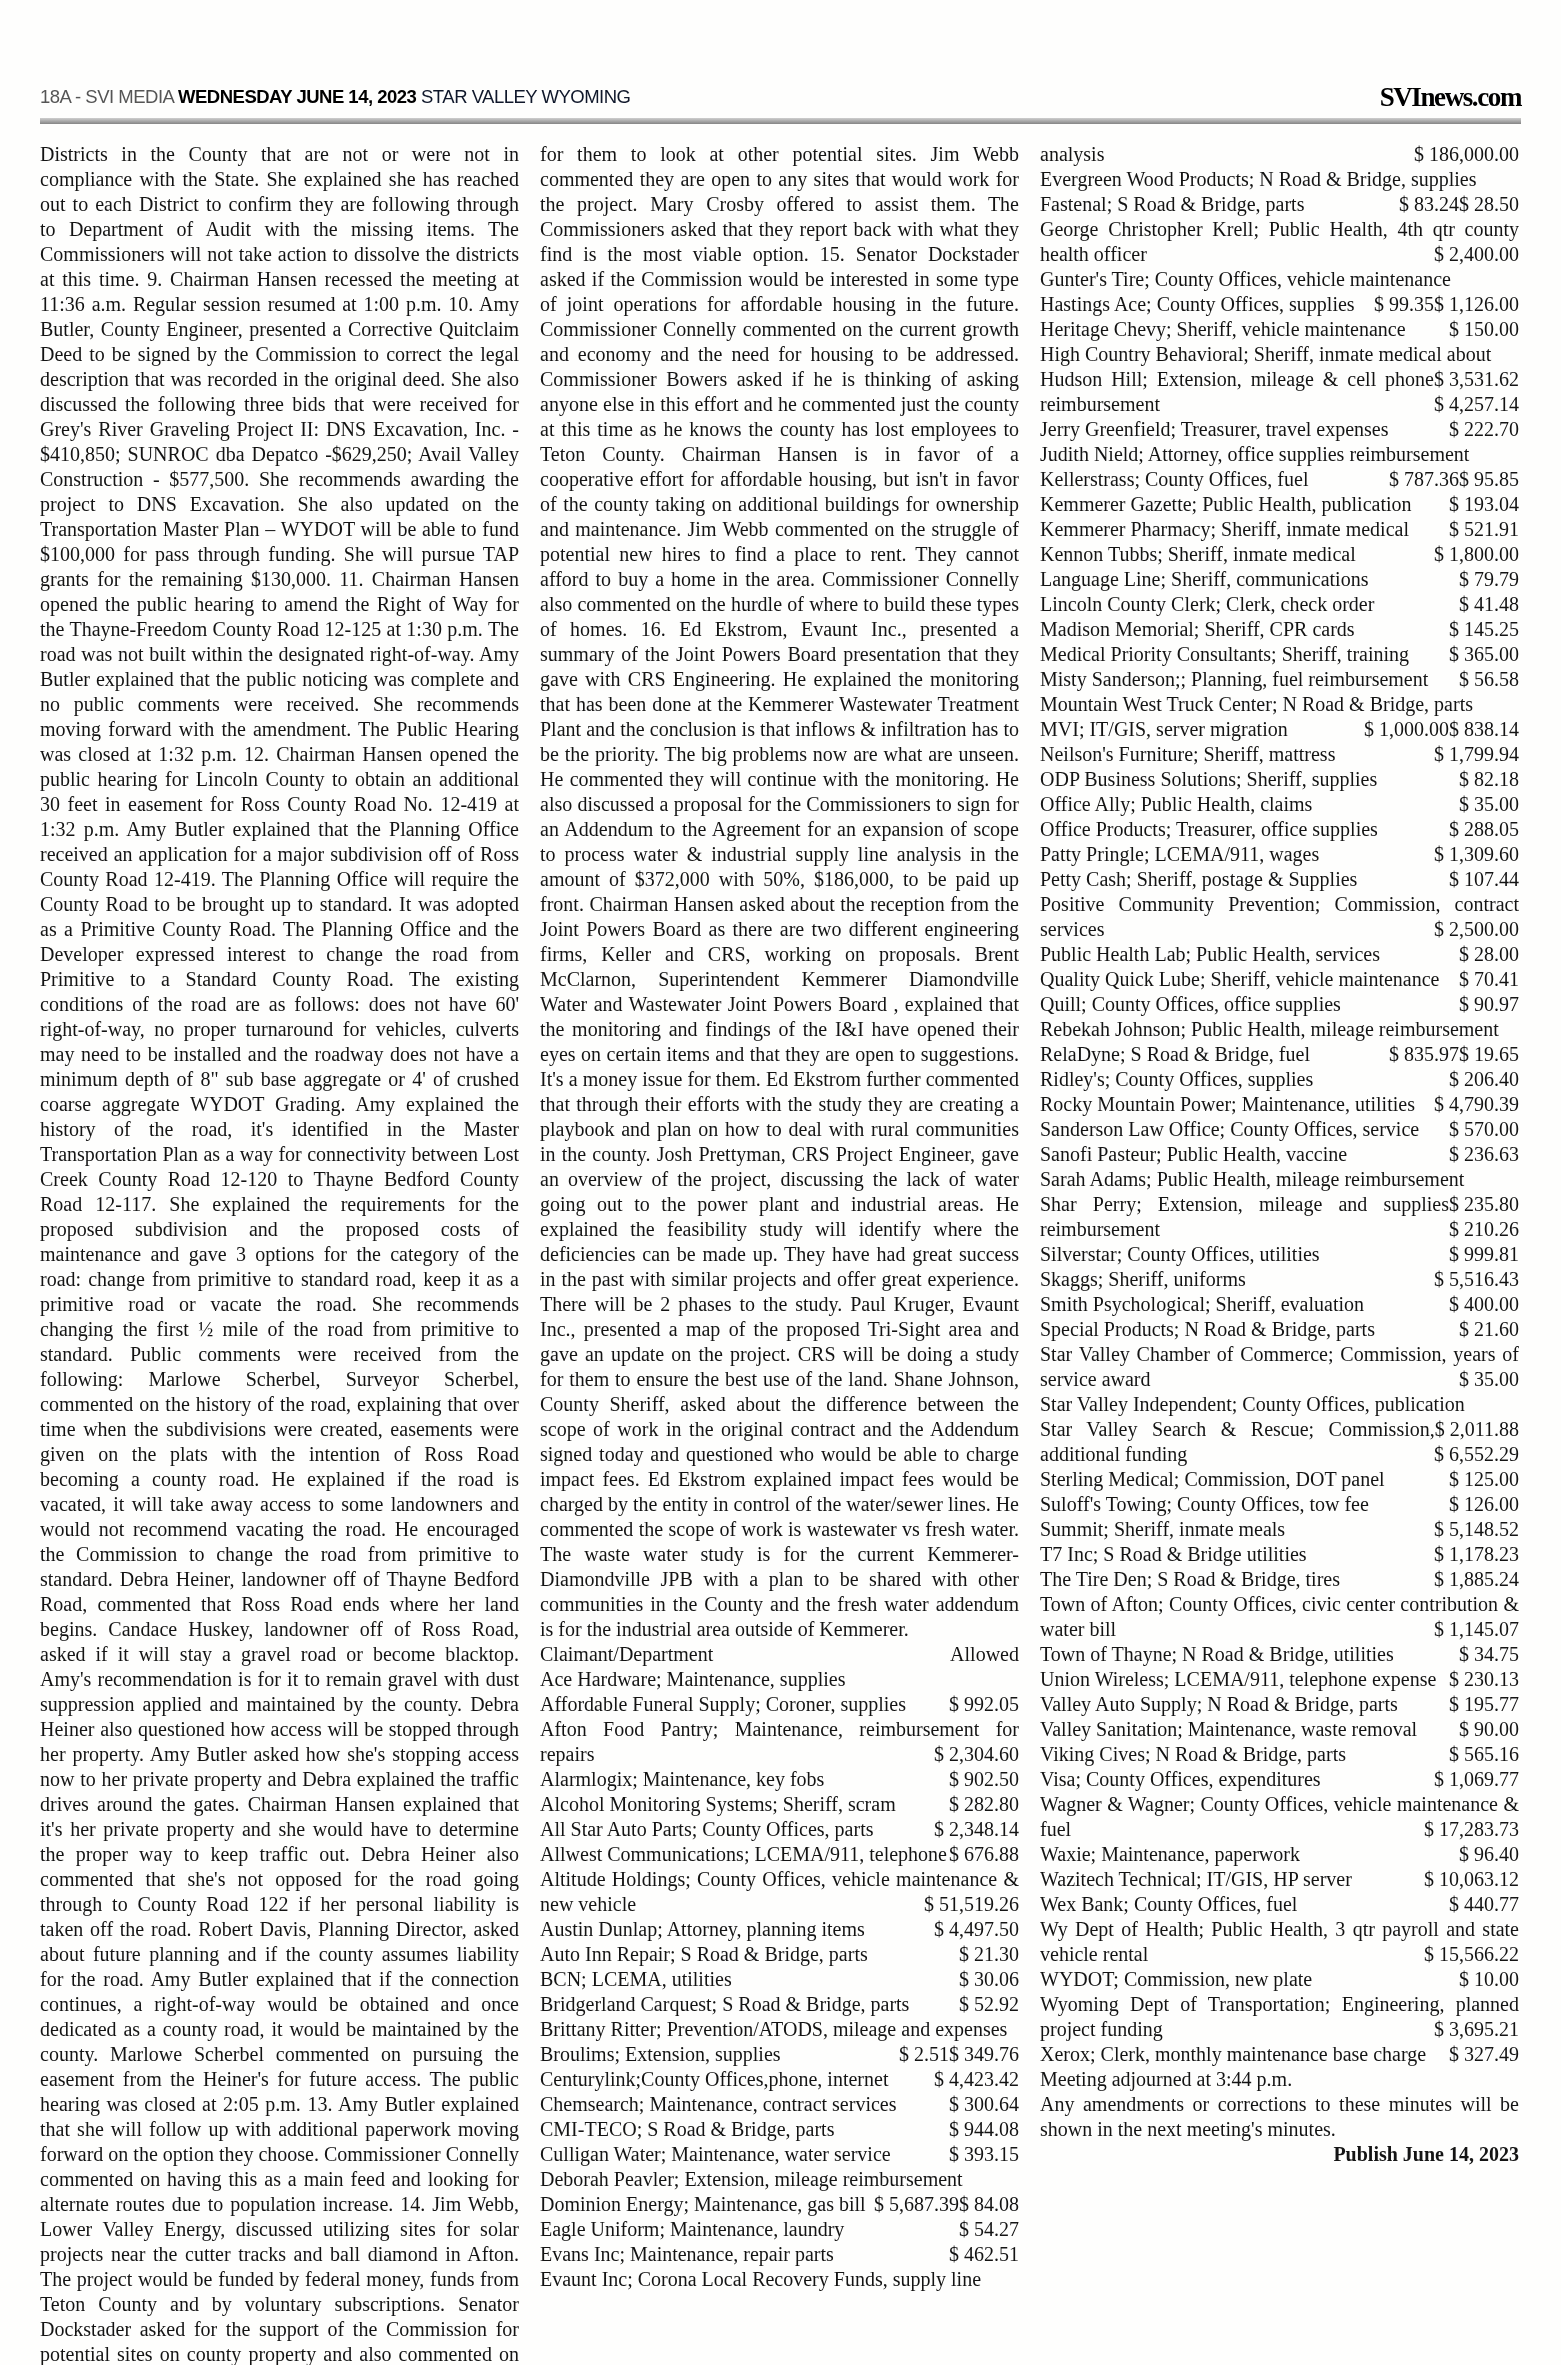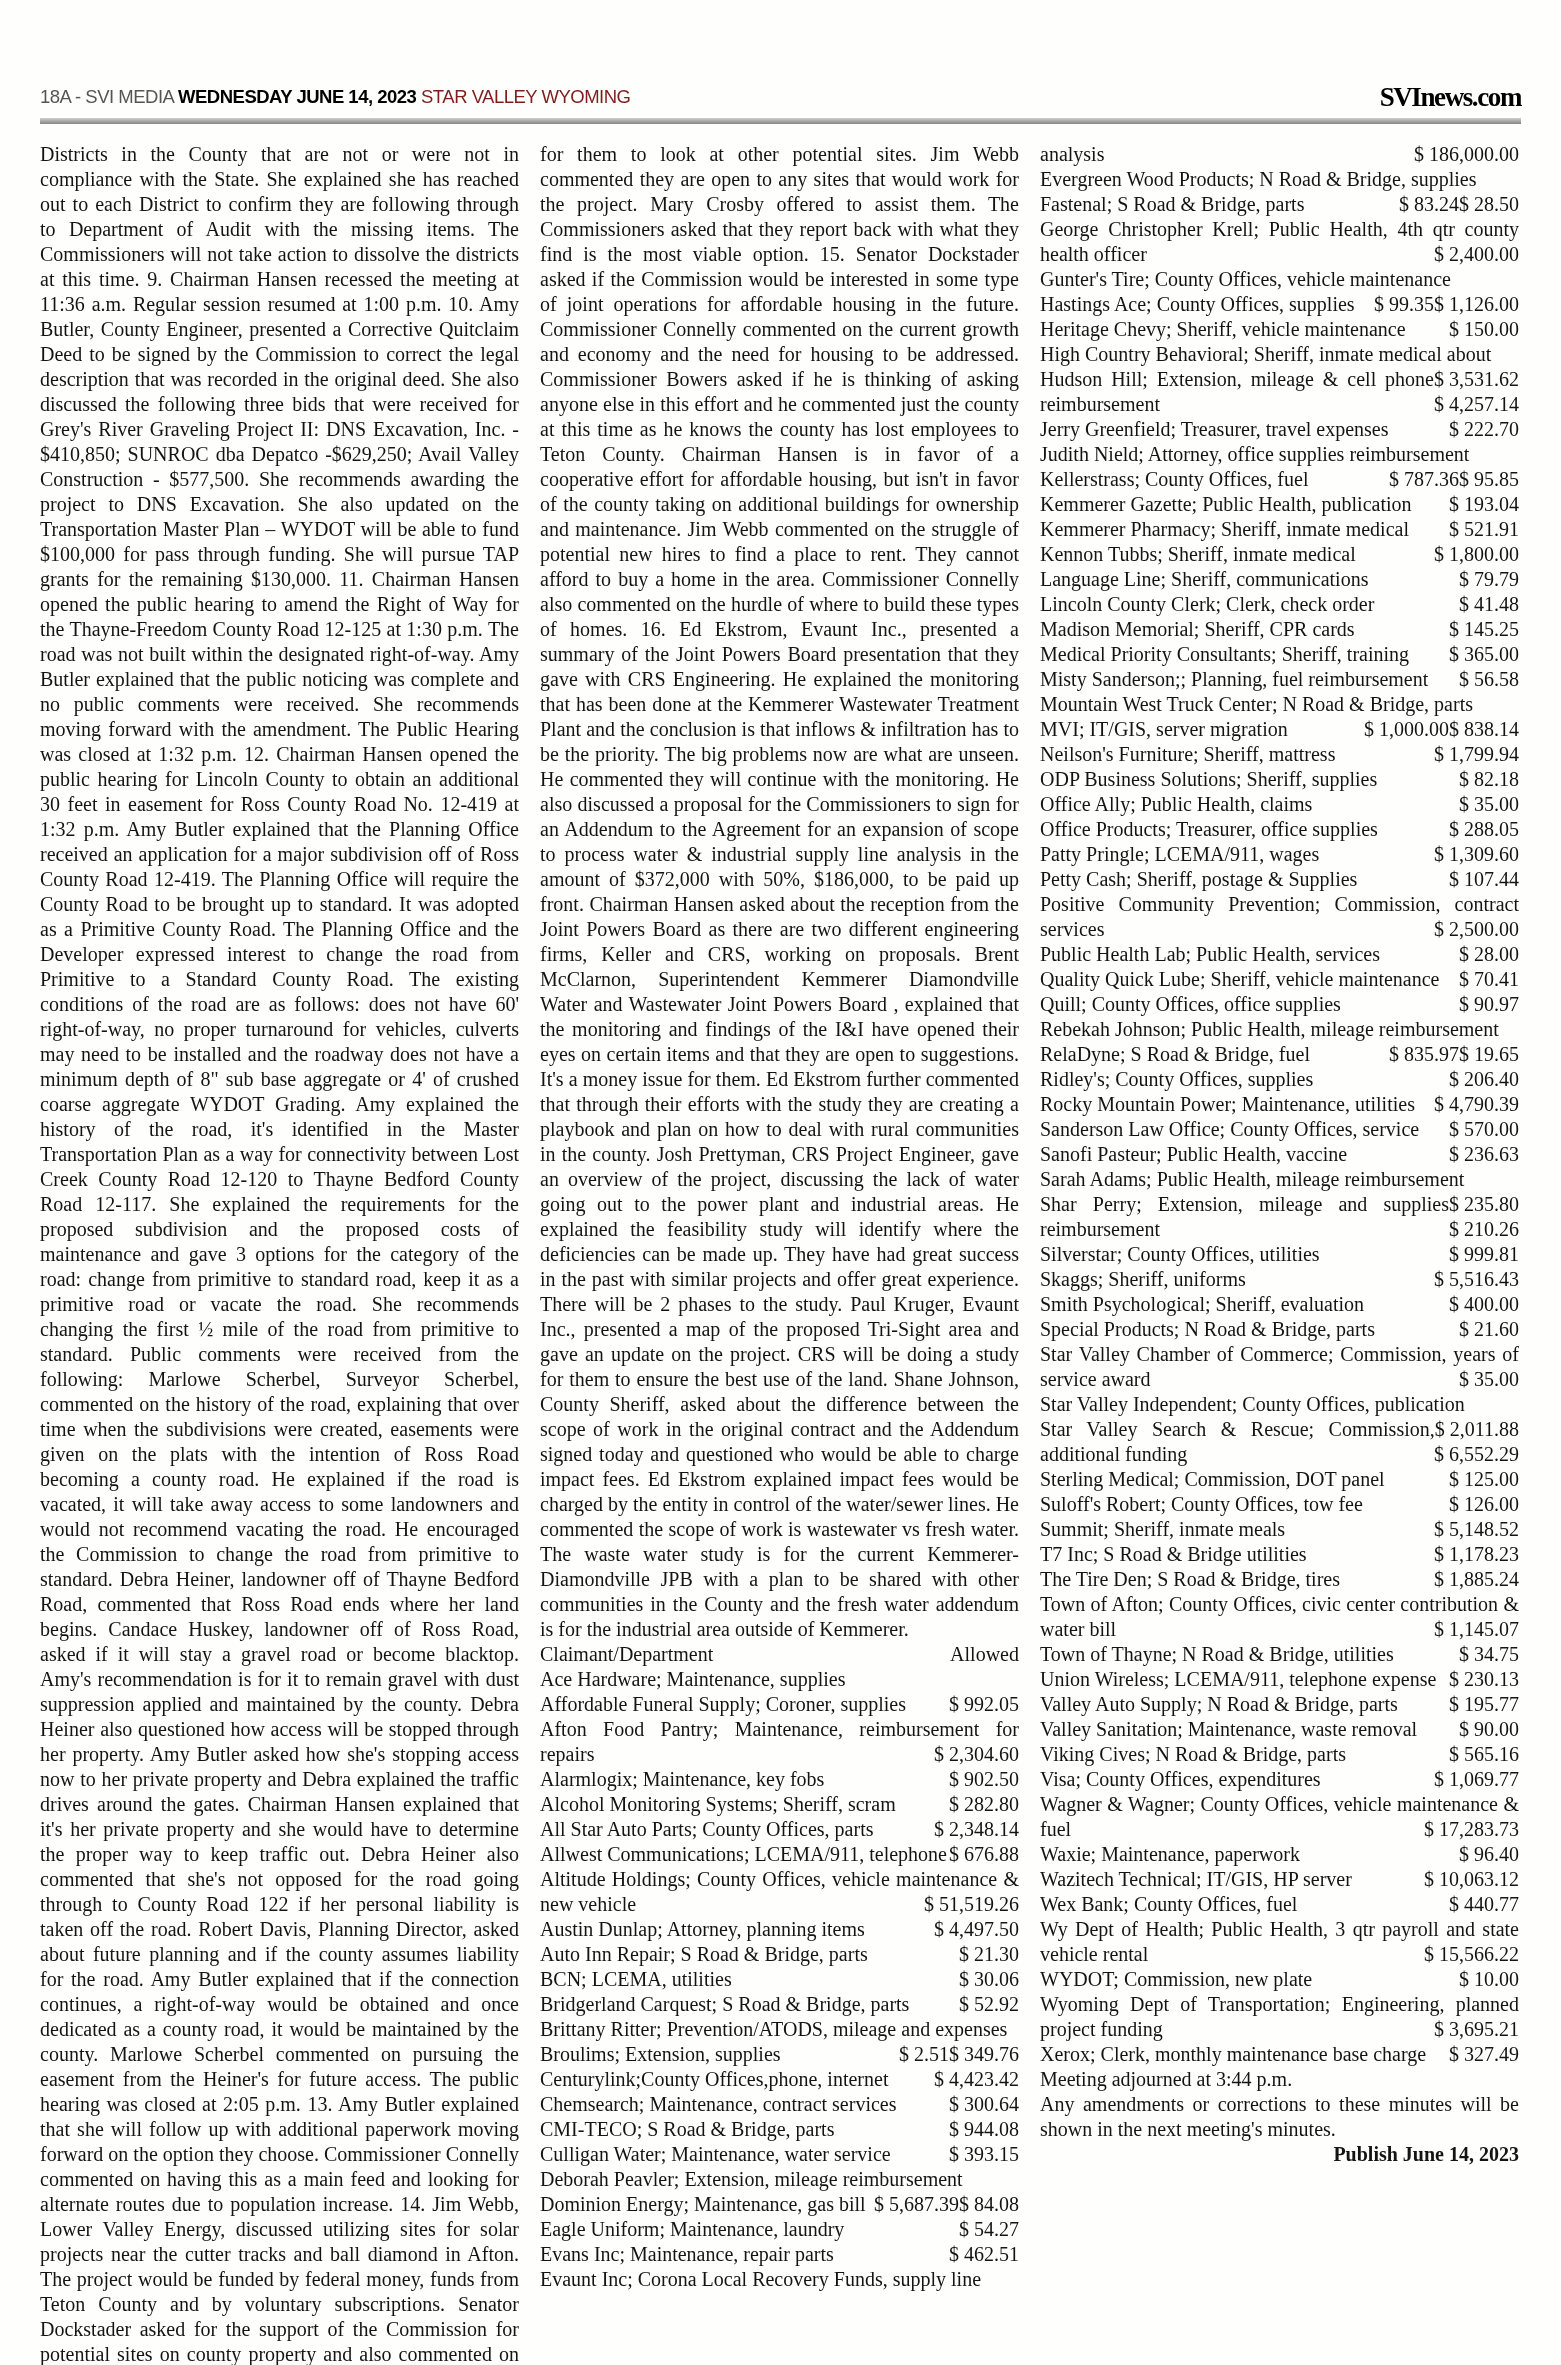--- a/index.html
+++ b/index.html
@@ -4,21 +4,21 @@
 <style>
   * { margin:0; padding:0; box-sizing:border-box; }
   html, body { width:1561px; height:2413px; background:#fefefd; }
   body { font-family:"Liberation Serif", serif; color:#141414; position:relative; }
 
   .masthead { position:absolute; left:40px; right:40px; top:57px; height:56px; }
   .mast-left { position:absolute; left:0; bottom:4.7px; font-family:"Liberation Sans", sans-serif;
                font-size:18.5px; letter-spacing:-0.5px; color:#555; white-space:nowrap; }
   .mast-left .page-id { color:#555; }
   .mast-left .date { color:#000; font-weight:bold; }
-  .mast-left .region { color:#7f1d1d; }
+  .mast-left .region { color:#0f172a; }
   .mast-right { position:absolute; right:0; bottom:0; font-family:"Liberation Serif", serif;
                 font-weight:bold; font-size:27px; letter-spacing:-1.4px; color:#000; }
 
   .rule { position:absolute; left:40px; right:40px; top:118px; height:6.2px;
           background:linear-gradient(#cfcfcf, #858585); }
 
   .col { position:absolute; top:142px; width:479px; height:2257px; overflow:hidden;
          font-size:20px; line-height:25px; text-align:justify; }
   #col1 { left:40px; }
   #col2 { left:540px; }
@@ -121,21 +121,21 @@
       <div class="claim"><span>Sarah Adams; Public Health, mileage reimbursement</span><span class="amt">$ 235.80</span></div>
       <div class="claim"><span>Shar Perry; Extension, mileage and supplies reimbursement</span><span class="amt">$ 210.26</span></div>
       <div class="claim"><span>Silverstar; County Offices, utilities</span><span class="amt">$ 999.81</span></div>
       <div class="claim"><span>Skaggs; Sheriff, uniforms</span><span class="amt">$ 5,516.43</span></div>
       <div class="claim"><span>Smith Psychological; Sheriff, evaluation</span><span class="amt">$ 400.00</span></div>
       <div class="claim"><span>Special Products; N Road &amp; Bridge, parts</span><span class="amt">$ 21.60</span></div>
       <div class="claim"><span>Star Valley Chamber of Commerce; Commission, years of service award</span><span class="amt">$ 35.00</span></div>
       <div class="claim"><span>Star Valley Independent; County Offices, publication</span><span class="amt">$ 2,011.88</span></div>
       <div class="claim"><span>Star Valley Search &amp; Rescue; Commission, additional funding</span><span class="amt">$ 6,552.29</span></div>
       <div class="claim"><span>Sterling Medical; Commission, DOT panel</span><span class="amt">$ 125.00</span></div>
-      <div class="claim"><span>Suloff's Robert; County Offices, tow fee</span><span class="amt">$ 126.00</span></div>
+      <div class="claim"><span>Suloff's Towing; County Offices, tow fee</span><span class="amt">$ 126.00</span></div>
       <div class="claim"><span>Summit; Sheriff, inmate meals</span><span class="amt">$ 5,148.52</span></div>
       <div class="claim"><span>T7 Inc; S Road &amp; Bridge utilities</span><span class="amt">$ 1,178.23</span></div>
       <div class="claim"><span>The Tire Den; S Road &amp; Bridge, tires</span><span class="amt">$ 1,885.24</span></div>
       <div class="claim"><span>Town of Afton; County Offices, civic center contribution &amp; water bill</span><span class="amt">$ 1,145.07</span></div>
       <div class="claim"><span>Town of Thayne; N Road &amp; Bridge, utilities</span><span class="amt">$ 34.75</span></div>
       <div class="claim"><span>Union Wireless; LCEMA/911, telephone expense</span><span class="amt">$ 230.13</span></div>
       <div class="claim"><span>Valley Auto Supply; N Road &amp; Bridge, parts</span><span class="amt">$ 195.77</span></div>
       <div class="claim"><span>Valley Sanitation; Maintenance, waste removal</span><span class="amt">$ 90.00</span></div>
       <div class="claim"><span>Viking Cives; N Road &amp; Bridge, parts</span><span class="amt">$ 565.16</span></div>
       <div class="claim"><span>Visa; County Offices, expenditures</span><span class="amt">$ 1,069.77</span></div>

